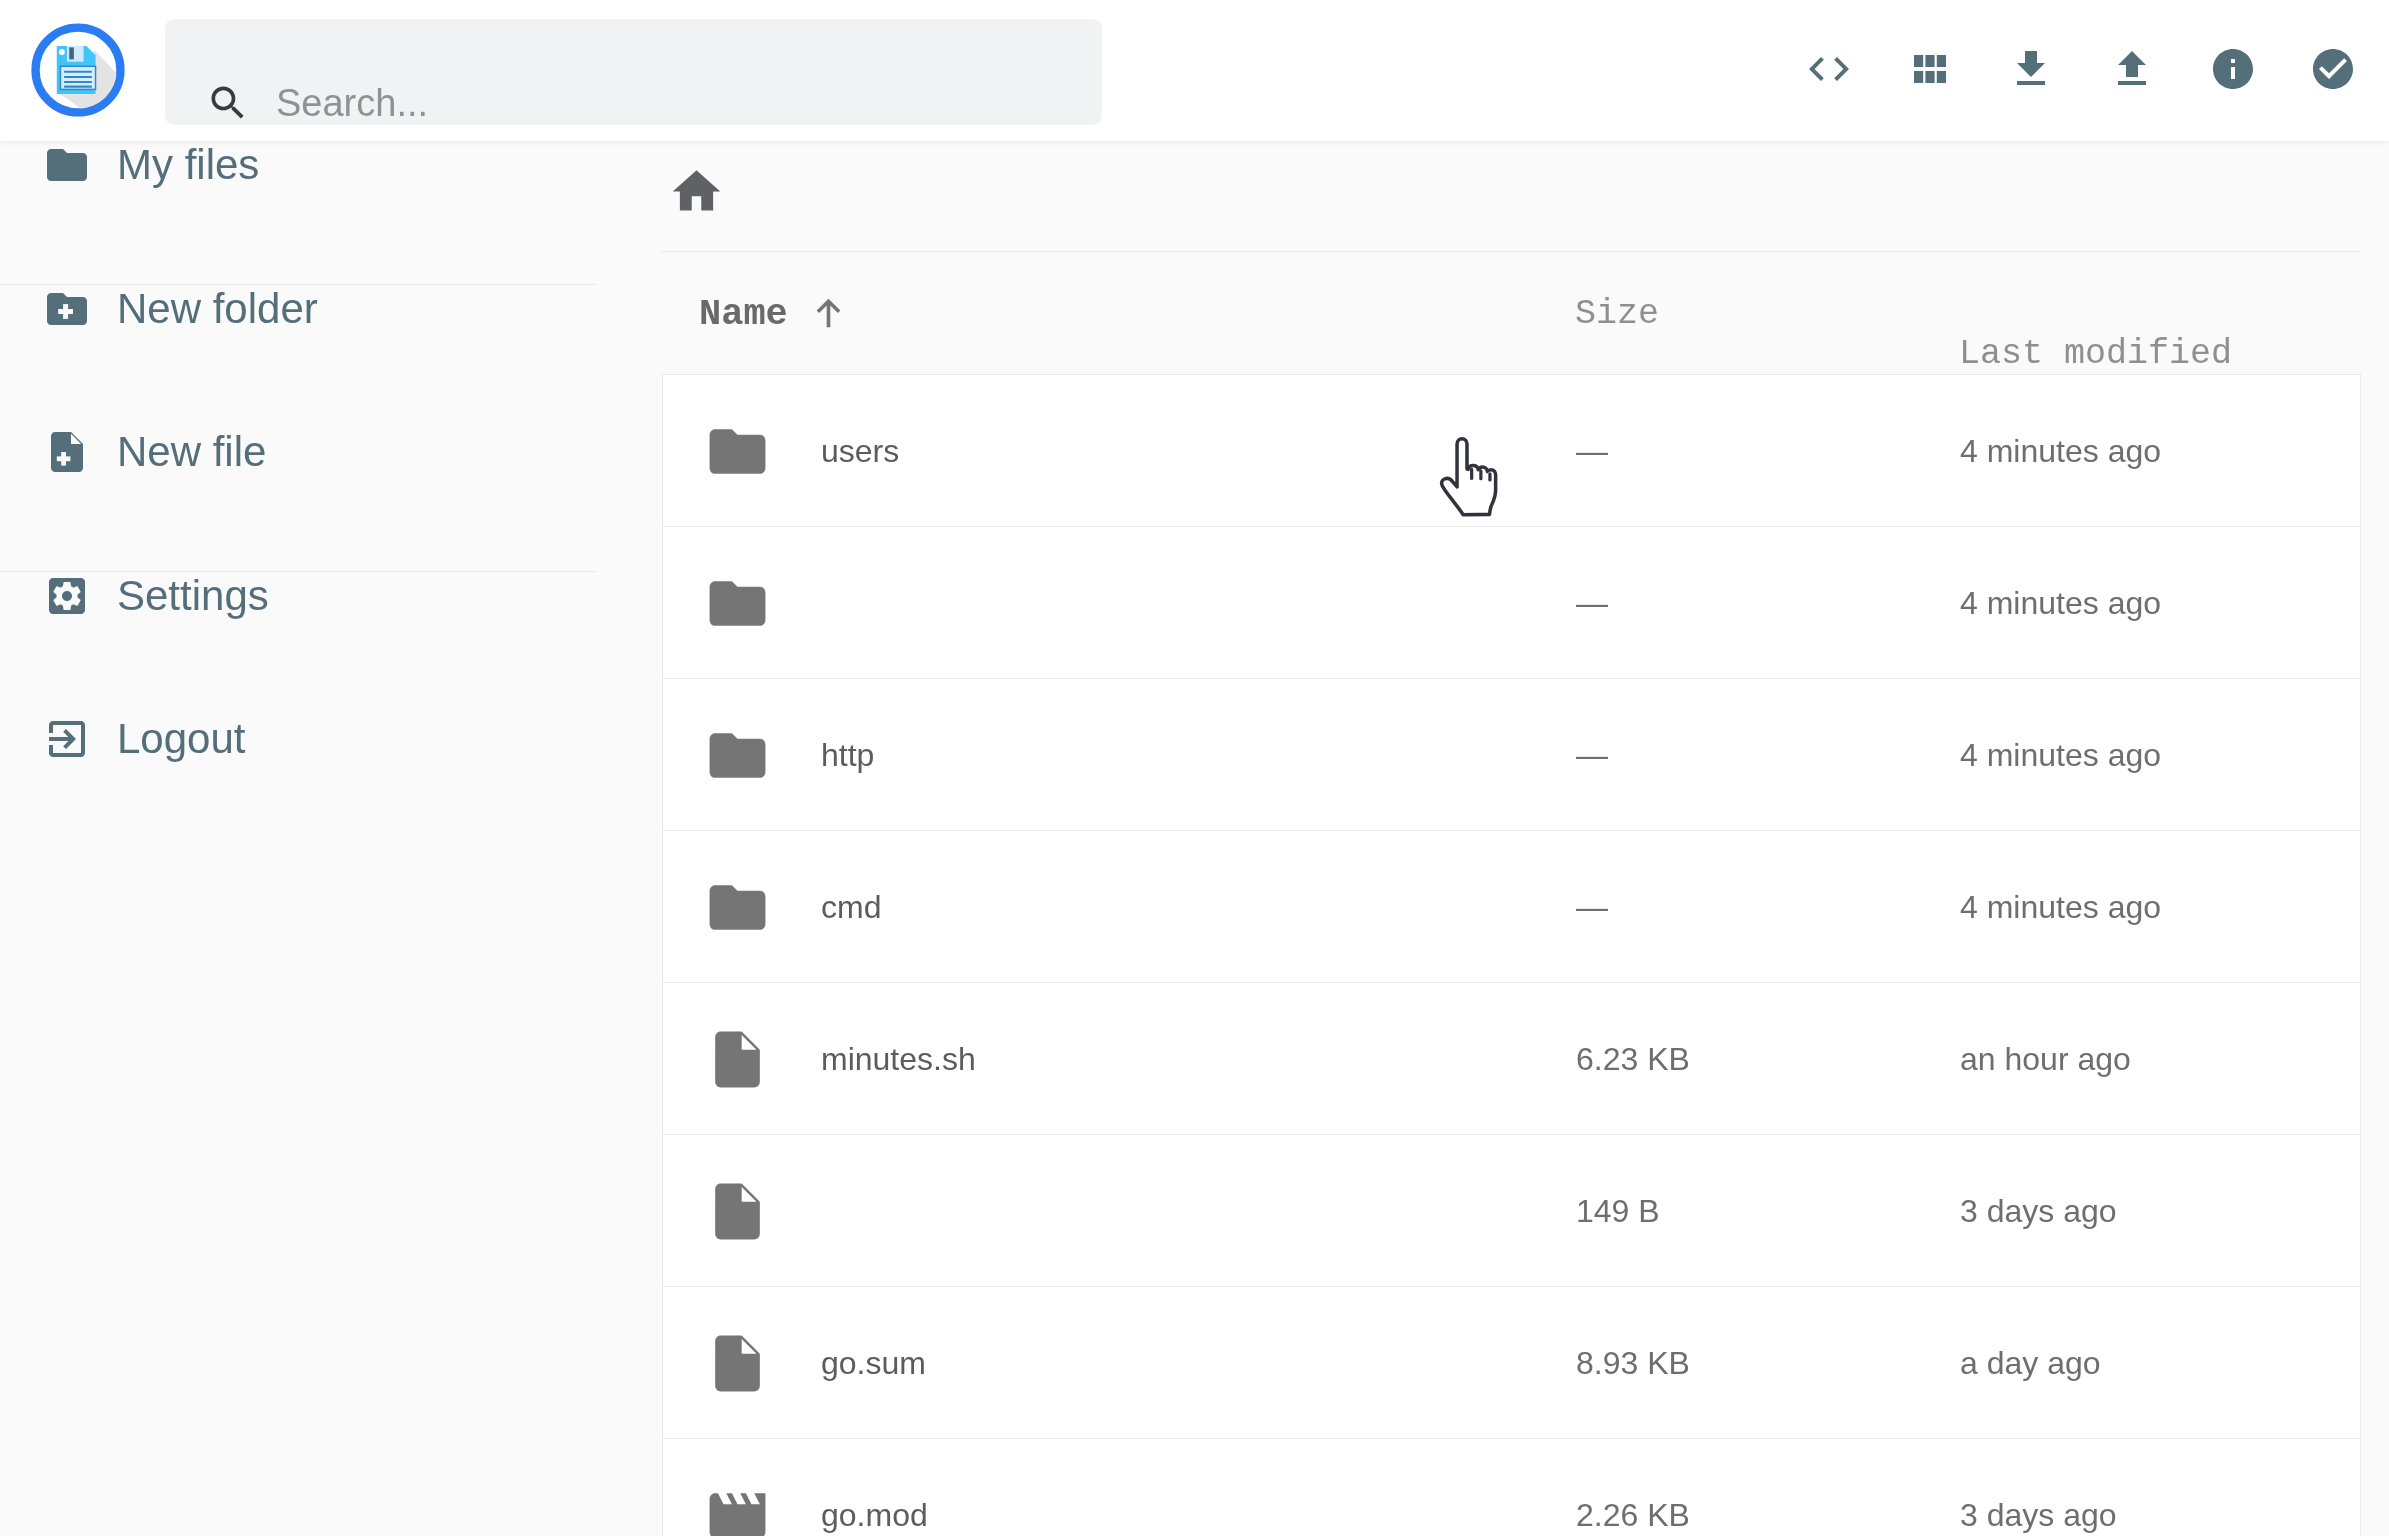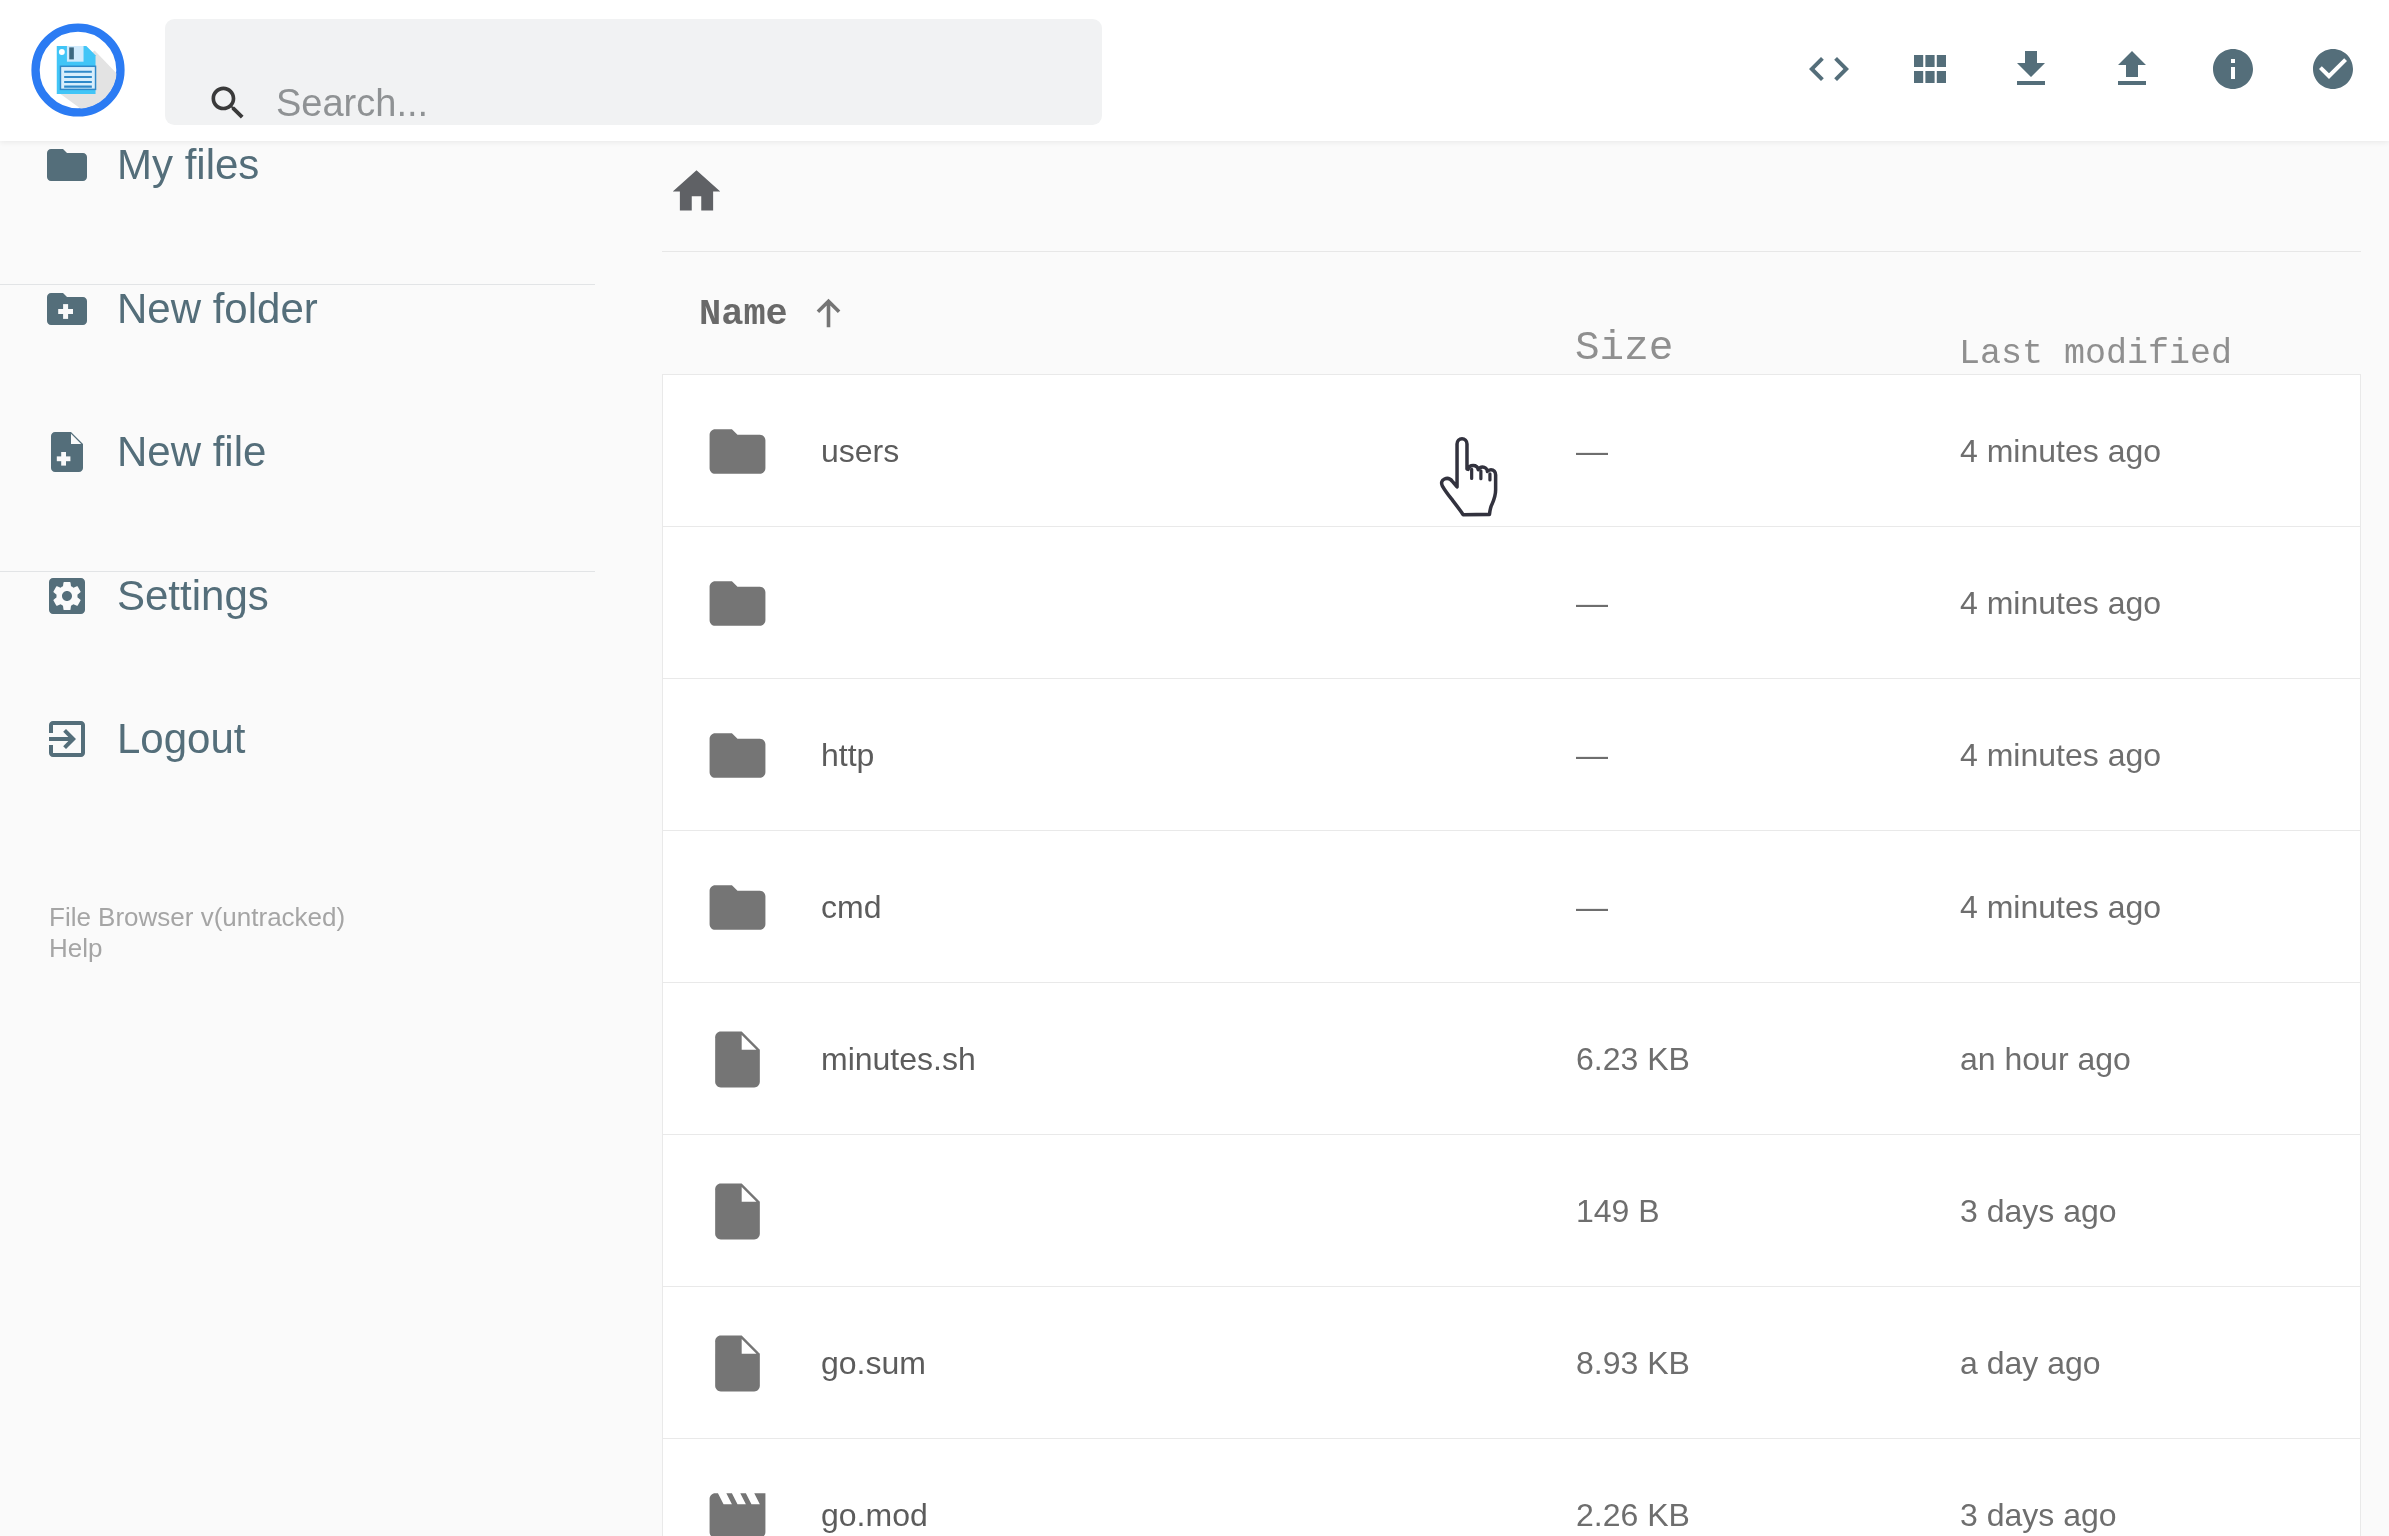--- a/index.html
+++ b/index.html
@@ -36,21 +36,21 @@
   
   .breadcrumb { position:absolute; left:668px; top:163px; width:57px; height:57px; cursor:pointer; }
   .breadcrumb svg { width:57px; height:57px; }
   .crumb-rule { position:absolute; left:662px; top:251px; width:1699px; height:0;
     border-top:1.9px solid #e7e7e7; }
 
   .list-header { position:absolute; left:662px; top:253px; width:1699px; height:121px; }
   .lh-cell { position:absolute; top:0; height:121px; display:flex; align-items:center; cursor:pointer;font-family:Liberation Mono, monospace; }
   .lh-name { left:37px; font-size:37px; font-weight:bold; color:#696969; }
   .lh-name svg { width:41px; height:41px; margin-left:20.4px; }
-  .lh-size { left:913px; font-size:41px; color:#8f8f8f;margin-top:34px; }
+  .lh-size { left:913px; font-size:35px; color:#8f8f8f; }
   .lh-mod  { left:1297px; font-size:35px; color:#8f8f8f;align-items:flex-end; }
 
   .rows { position:absolute; left:662px; top:374px; width:1699px;
     border:1.9px solid #e9e9e9; border-bottom:none; background:#ffffff; }
   .frow { position:relative; height:152px; border-bottom:1.9px solid #e9e9e9;
     background:#ffffff; cursor:pointer; }
   .frow .ficon { position:absolute; left:41px; top:43px; width:67px; height:67px; }
   .frow .ficon svg { width:67px; height:67px; }
   .frow .fname { position:absolute; left:158px; top:0; height:152px;
     display:flex; align-items:center; font-size:32px; color:#5c5c5c; }
@@ -169,24 +169,20 @@
       <span class="lbl">Settings</span>
     </div>
 
     <div class="side-item">
       <svg viewBox="0 0 24 24">
         <path fill="#546e7a" d="M10.09 15.59 11.5 17l5-5-5-5-1.41 1.41L12.67 11H3v2h9.67l-2.58 2.59zM19 3H5c-1.11 0-2 .9-2 2v4h2V5h14v14H5v-4H3v4c0 1.1.89 2 2 2h14c1.1 0 2-.9 2-2V5c0-1.1-.9-2-2-2z"></path>
       </svg>
       <span class="lbl">Logout</span>
     </div>
 
-    <div class="side-footer">
-      <div>File Browser v(untracked)</div>
-      <div class="help">Help</div>
-    </div>
   </nav>
 
   <main>
 
     <a class="breadcrumb">
       <svg viewBox="0 0 24 24">
         <path fill="#5f6165" d="M10 20v-6h4v6h5v-8h3L12 3 2 12h3v8h5z"></path>
       </svg>
     </a>
     <div class="crumb-rule"></div>

